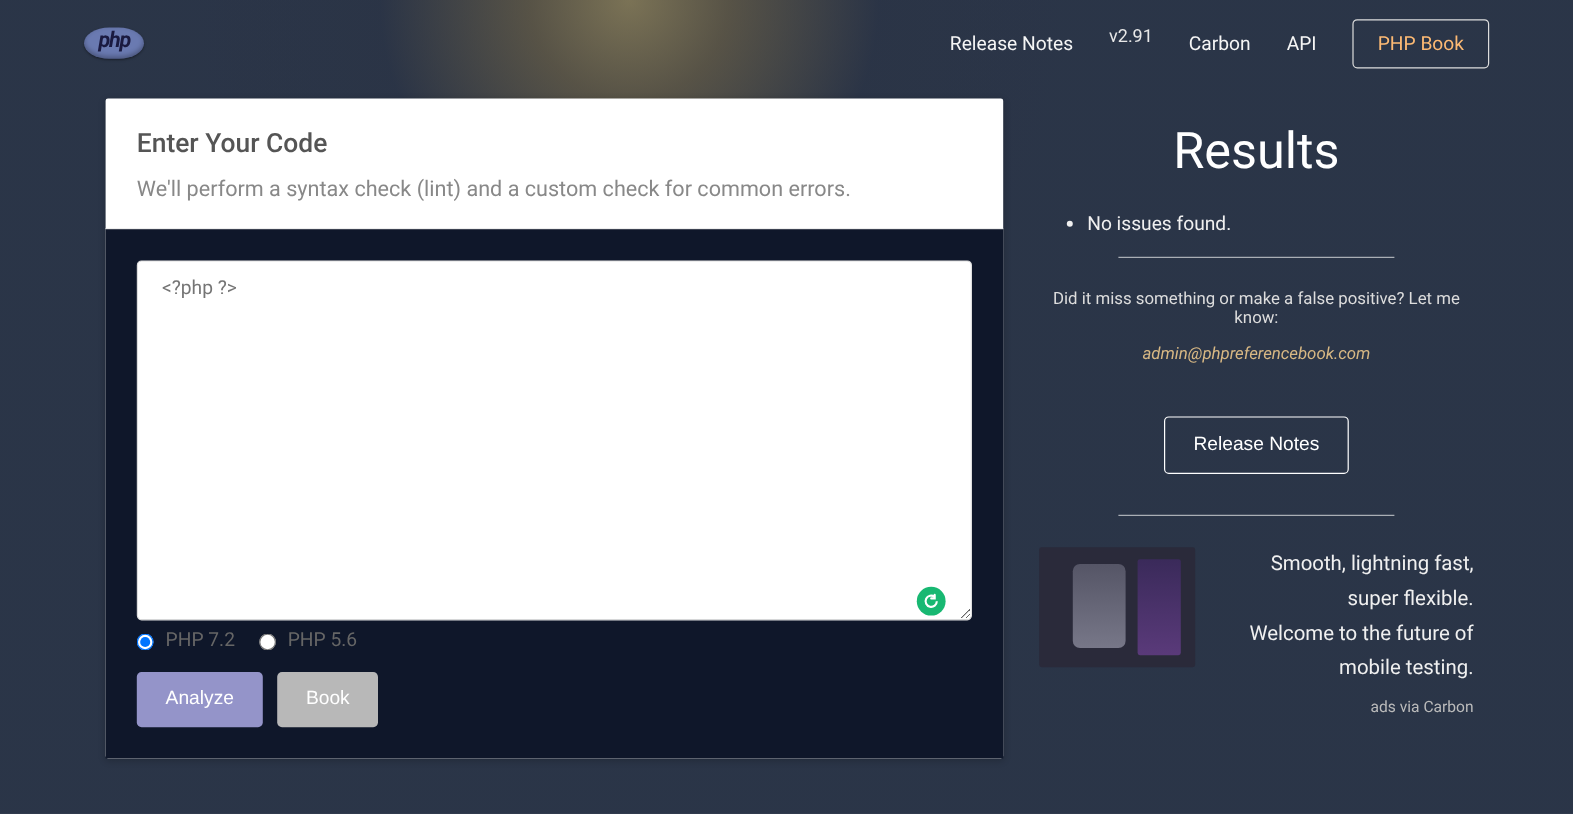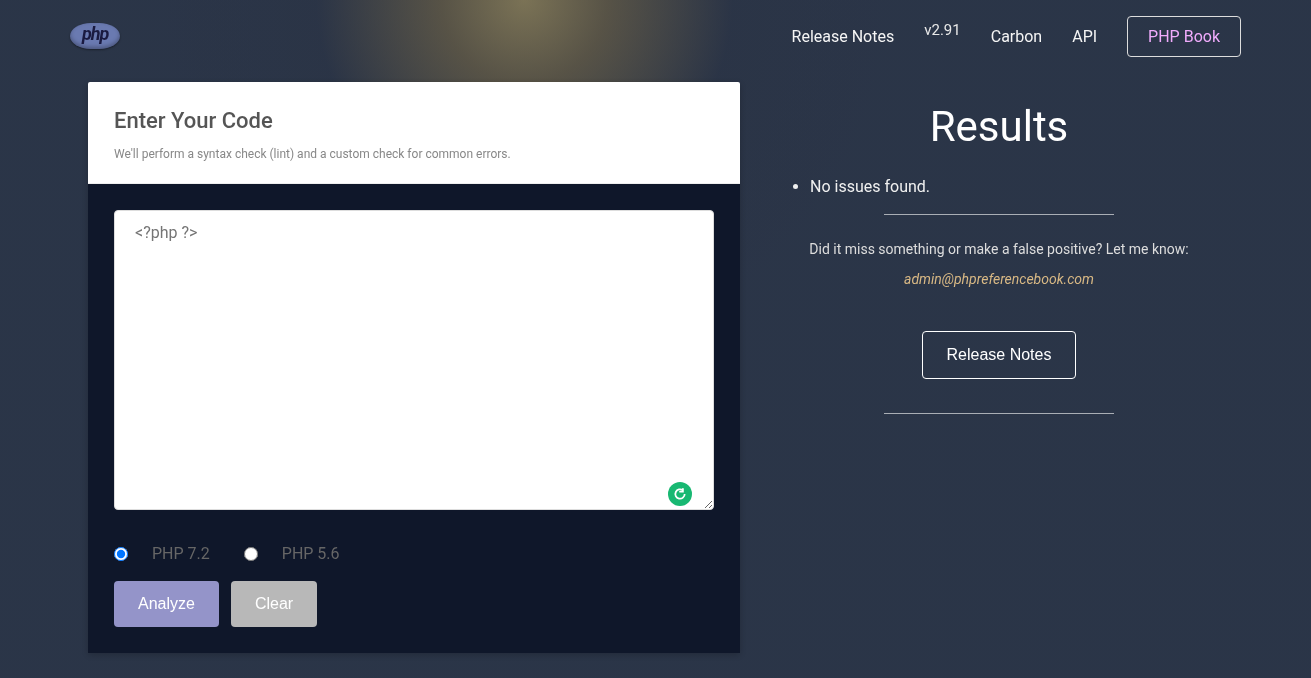--- a/index.html
+++ b/index.html
@@ -48,49 +48,49 @@
 .nav-version {
   color: #e8e8e8;
   font-size: 15px;
   position: relative;
   top: -6px;
 }
 .nav-button {
   border: 1px solid #ddd;
   border-radius: 4px;
   padding: 10px 20px;
-  color: #f0abfc;
+  color: #fdba74;
   font-size: 16px;
   cursor: pointer;
   background: transparent;
 }
 .container {
   display: flex;
   gap: 30px;
   padding: 10px 83px 0 88px;
 }
 .card {
   background: #fff;
   color: #555;
-  width: 652px;
+  width: 748px;
   border-radius: 2px;
   box-shadow: 0 2px 6px rgba(0,0,0,0.2);
 }
 .card-header {
   padding: 26px 26px 22px 26px;
   border-bottom: 1px solid #eee;
 }
 .card-title {
   font-size: 22px;
   color: #555;
   font-weight: 500;
   margin-bottom: 14px;
 }
 .card-subtitle {
-  font-size: 12px;
+  font-size: 18px;
   color: #888;
 }
 .card-body {
   padding: 26px;
   background: #0f172a;
 }
 .code-input {
   width: 100%;
   height: 300px;
   border: 1px solid #ddd;
@@ -111,24 +111,24 @@
   width: 24px;
   height: 24px;
   background: #18b872;
   border-radius: 50%;
   display: flex;
   align-items: center;
   justify-content: center;
 }
 .grammarly-icon svg { width: 14px; height: 14px; }
 .radio-row {
-  margin: 30px 0 18px 0;
-  display: flex;
-  align-items: center;
-  gap: 20px;
+  margin: 2px 0 18px 0;
+  display: flex;
+  align-items: flex-end;
+  gap: 6px;
   color: #666;
   font-size: 16px;
 }
 .radio-row input[type="radio"] { margin-right: 4px; width: 14px; height: 14px; }
 .radio-row label { margin-right: 14px; }
 .btn-row { display: flex; gap: 12px; }
 .btn {
   border: none;
   border-radius: 4px;
   padding: 14px 24px;
@@ -272,30 +272,38 @@
         </span>
       </div>
       <div class="radio-row">
         <input type="radio" name="phpver" checked="" style="">
         <label>PHP 7.2</label>
         <input type="radio" name="phpver" style="">
         <label>PHP 5.6</label>
       </div>
       <div class="btn-row">
         <button class="btn btn-primary">Analyze</button>
-        <button class="btn btn-secondary">Clear</button>
+        <button class="btn btn-secondary">Book</button>
       </div>
     </div>
   </div>
 
   <div class="results">
     <h1 class="results-title">Results</h1>
     <ul class="results-list">
       <li>No issues found.</li>
     </ul>
     <hr>
     <p class="feedback">Did it miss something or make a false positive? Let me know:</p>
     <a class="email-link">admin@phpreferencebook.com</a>
     <button class="release-btn">Release Notes</button>
     <hr class="divider">
+    <div class="ad">
+      <div class="ad-img"></div>
+      <div class="ad-text">
+        <div class="ad-line">Smooth, lightning fast, super flexible.</div>
+        <div class="ad-line">Welcome to the future of mobile testing.</div>
+        <div class="ad-via">ads via Carbon</div>
+      </div>
+    </div>
   </div>
 
 </div>
 
 </body></html>

